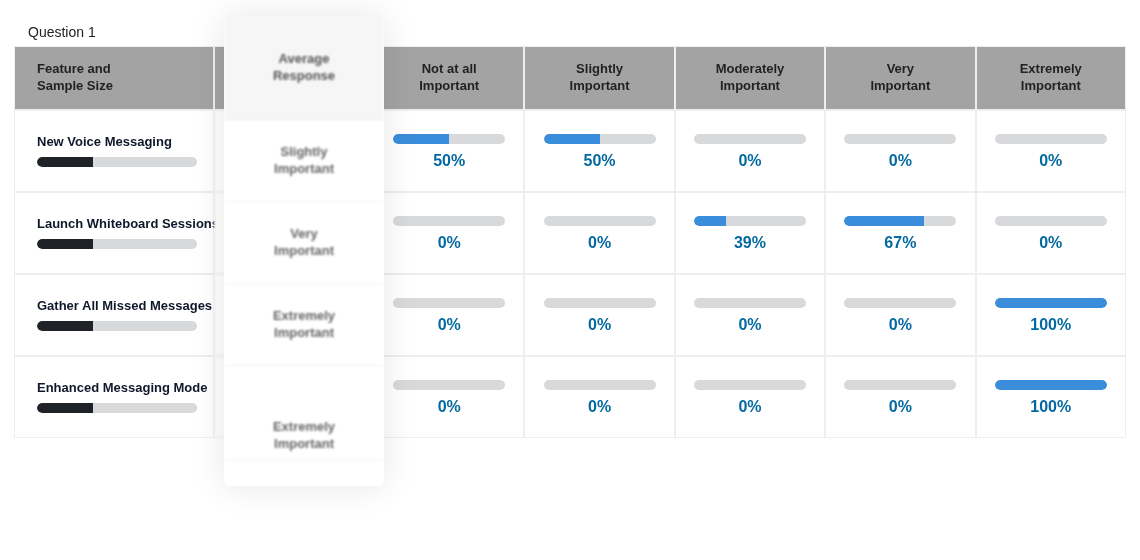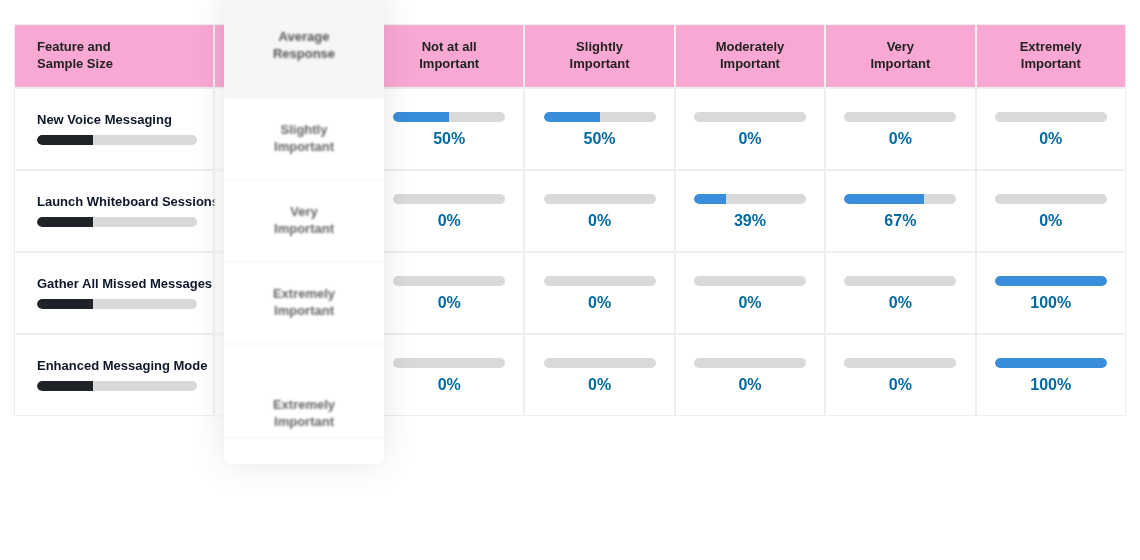--- a/index.html
+++ b/index.html
@@ -44,21 +44,21 @@
   th, td {
     font-size: 13px;
     font-weight: 600;
     text-align: center;
     vertical-align: middle;
     padding: 14px 10px;
     border: 1px solid #eee;
     background: #fff;
   }
   thead th {
-    background: #f9a8d4;
+    background: #a3a3a3;
     color: #222;
     font-weight: 700;
     line-height: 1.3;
     height: 53px;
   }
   thead th.feature-head {
     text-align: left;
     padding-left: 22px;
   }
   td.feature-cell {
@@ -151,20 +151,21 @@
     border-bottom: 1px solid #f2f2f2;
     line-height: 1.3;
     text-align: center;
   }
   .avg-overlay .rowv.last { height: 94px; align-items: flex-end; padding-bottom: 6px; }
 </style>
 </head>
 <body>
 
 <div class="page">
+  <div class="q-label">Question 1</div>
 
   <div class="table-wrap">
     <table>
       <colgroup>
         <col class="feature-col">
           <col class="avg-col">
         <col class="rating-col">
           <col class="rating-col">
           <col class="rating-col">
           <col class="rating-col">

